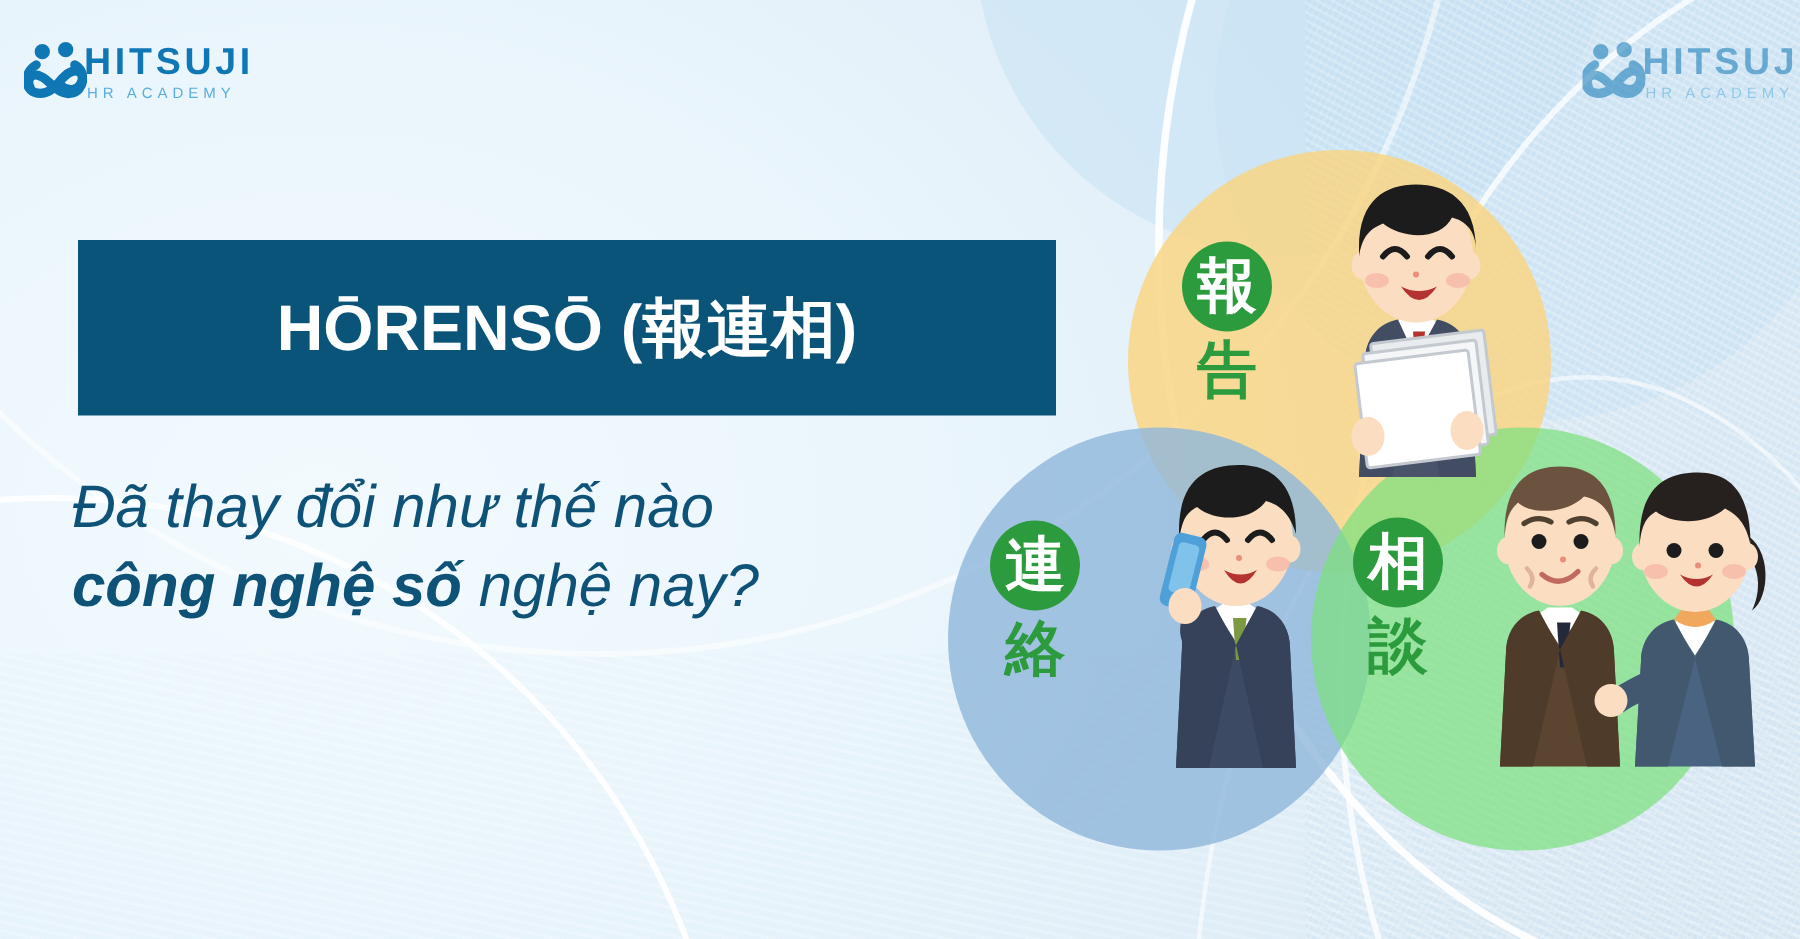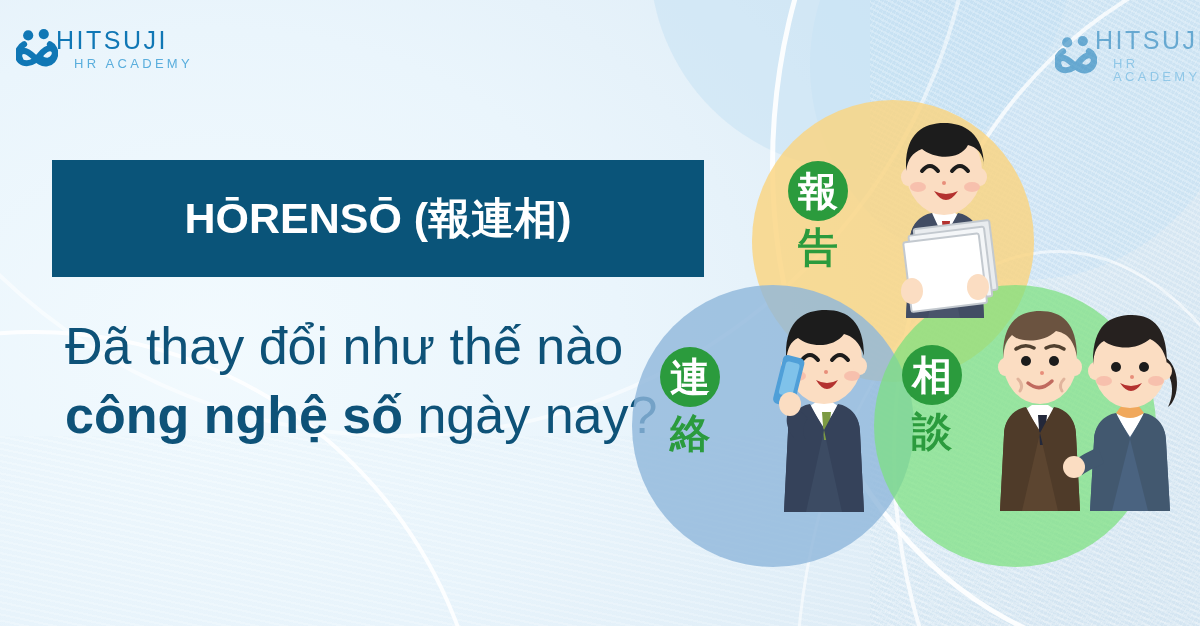--- a/index.html
+++ b/index.html
@@ -41,36 +41,36 @@
   .arc-3{right:-340px;top:-330px;width:760px;height:980px;border-width:5px;opacity:.95;}
   .arc-4{right:-560px;top:-60px;width:860px;height:1020px;border-width:4px;opacity:.8;}
   .arc-5{right:-120px;top:250px;width:520px;height:900px;border-width:3px;opacity:.6;}
 
   
   .logo{position:absolute;display:flex;align-items:center;gap:4px;}
   .logo-tl{left:16px;top:28px;}
   .logo-tr{left:1055px;top:28px;opacity:.55;}
   .logo-mark{width:42px;height:40px;flex:0 0 auto;}
   .logo-txt{display:flex;flex-direction:column;line-height:1;margin-left:-6px;}
-  .logo-name{font-weight:400;font-size:25px;letter-spacing:2.5px;color:#1077b5;}
-  .logo-sub{font-size:13px;letter-spacing:3.3px;color:#5aaedd;margin-top:4px;margin-left:18px;}
+  .logo-name{font-weight:700;font-size:25px;letter-spacing:2.5px;color:#1077b5;}
+  .logo-sub{font-size:10px;letter-spacing:3.3px;color:#5aaedd;margin-top:4px;margin-left:2px;}
 
   
   .title-banner{
     position:absolute;left:52px;top:160px;width:652px;height:117px;
     background:#0a5479;display:flex;align-items:center;justify-content:center;
   }
   .title-text{
     color:#ffffff;font-weight:700;font-size:43px;letter-spacing:0px;
     font-family:"Liberation Sans", sans-serif;white-space:nowrap;
   }
   
   .subtitle{
-    position:absolute;left:65px;top:312px;width:620px;
-    color:#0e5278;font-size:52px;line-height:1.32;font-weight:400;
+    position:absolute;left:48px;top:312px;width:620px;
+    color:#0e5278;font-size:40px;line-height:1.32;font-weight:400;font-style:italic;
   }
   .subtitle b{font-weight:700;}
   .sub-line{white-space:nowrap;}
 
   
   .venn{position:absolute;left:616px;top:95px;width:584px;height:480px;}
   .circle{position:absolute;border-radius:50%;}
   .c-top{left:136px;top:5px;width:282px;height:282px;background:rgba(250,212,128,.82);}
   .c-left{left:16px;top:190px;width:282px;height:282px;background:rgba(143,182,219,.80);}
   .c-right{left:258px;top:190px;width:282px;height:282px;background:rgba(124,224,126,.72);}
@@ -138,21 +138,21 @@
       <span class="logo-sub">HR ACADEMY</span>
     </span>
   </div>
 
   <div class="title-banner">
     <span class="title-text">HŌRENSŌ (報連相)</span>
   </div>
 
   <div class="subtitle">
     <div class="sub-line">Đã thay đổi như thế nào</div>
-    <div class="sub-line"><b>công nghệ số</b><span> ngày nay?</span></div>
+    <div class="sub-line"><b>công nghệ số</b><span> nghệ nay?</span></div>
   </div>
 
   <div class="venn">
 
     <div class="circle c-top"></div>
     <div class="circle c-left"></div>
     <div class="circle c-right"></div>
 
     <div class="person p-top">
       <svg viewBox="0 0 160 210" width="160" height="210">

